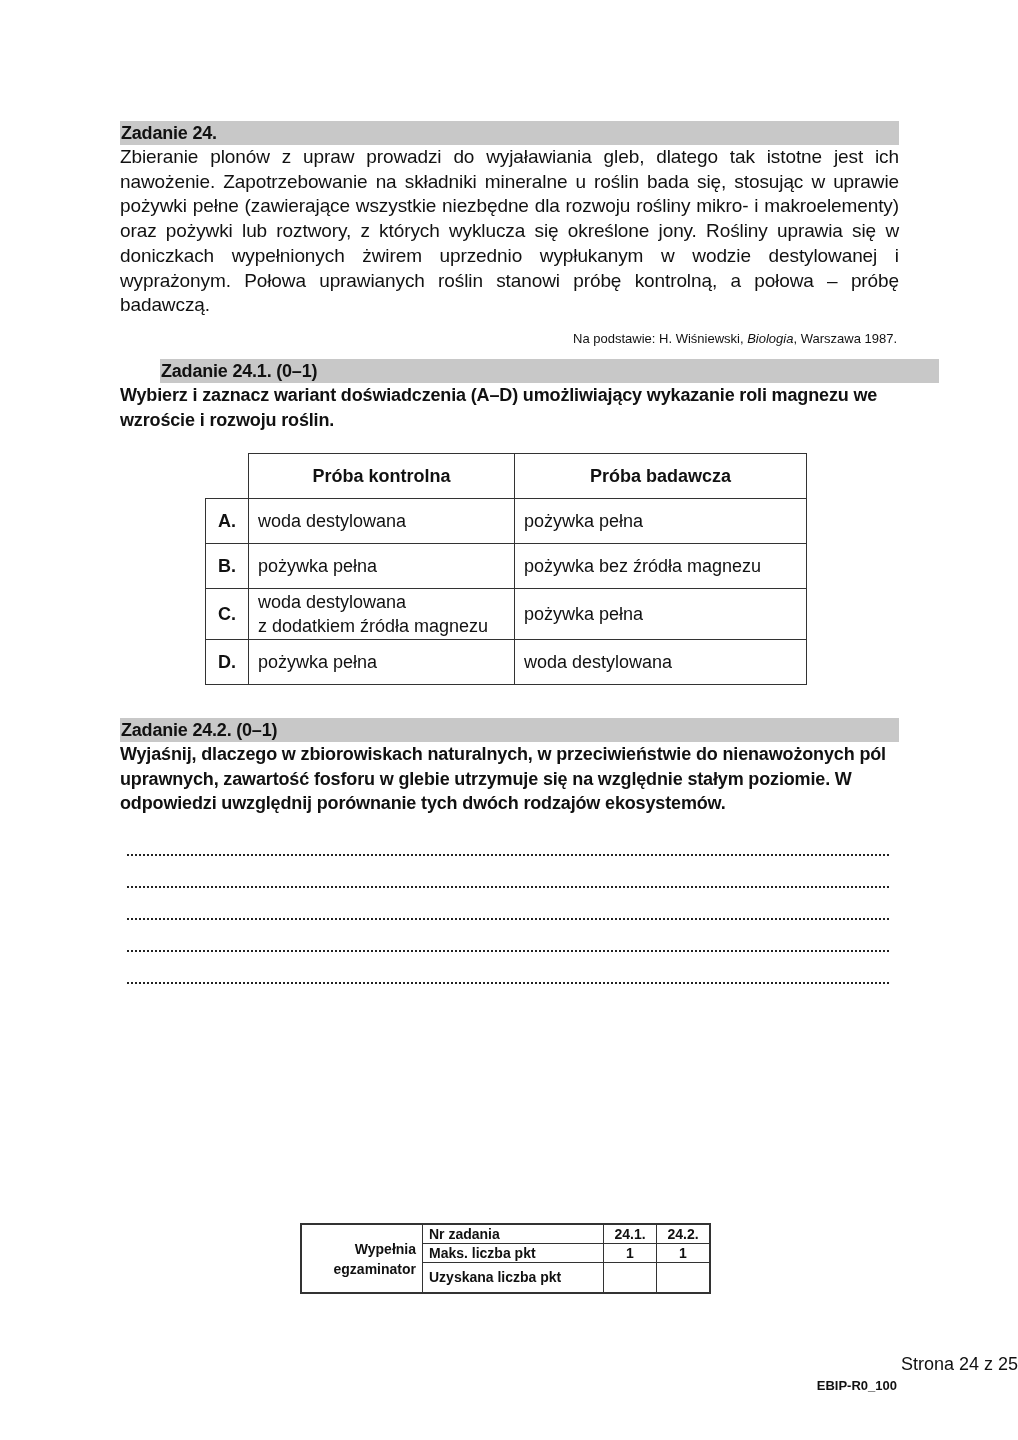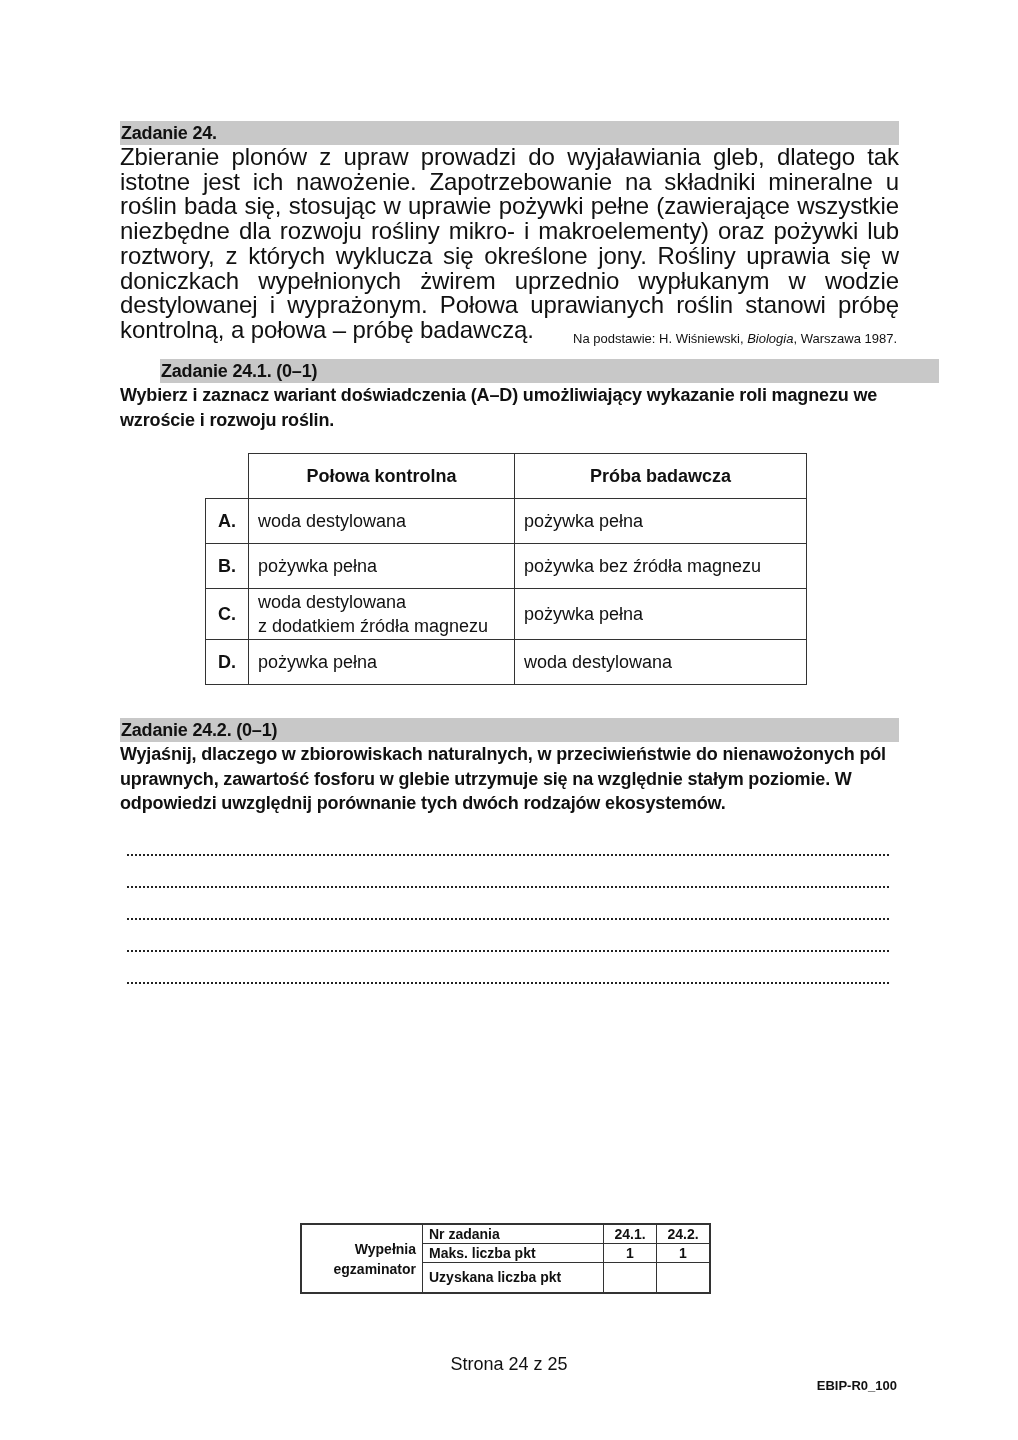--- a/index.html
+++ b/index.html
@@ -10,21 +10,21 @@
   .page-content { position: absolute; left: 120px; width: 779px; top: 0; }
 
   .task-header {
     position: absolute; left: 0; width: 779px; height: 24px;
     background: #c8c8c8; font-weight: bold; font-size: 18px;
     line-height: 24px; padding-left: 1px; box-sizing: border-box;
     letter-spacing: -0.2px;
   }
   .body-text {
     position: absolute; left: 0; width: 779px;
-    font-size: 24px; line-height: 24.7px; text-align: justify;
+    font-size: 19px; line-height: 24.7px; text-align: justify;
     letter-spacing: -0.1px;
   }
   .body-text.last { text-align-last: left; }
   .source {
     position: absolute; right: 2px; font-size: 13px; line-height: 16px;
   }
   .source i { font-style: italic; }
   .instruction {
     position: absolute; left: 0; width: 779px;
     font-size: 18px; font-weight: bold; line-height: 24.5px;
@@ -58,21 +58,21 @@
   }
   table.scoring td { border: 1.2px solid #333; padding: 0 6px; height: 18px; line-height: 17px; }
   table.scoring td.label-cell { width: 108px; text-align: right; line-height: 20px; border-right: 1.2px solid #333; }
   table.scoring td.rowlabel { width: 168px; border-radius: 8px; }
   table.scoring td.num { width: 44px; text-align: center; padding: 0 4px; }
   table.scoring tr.tall td { height: 29px; }
   table.scoring { outline: 1.5px solid #333; }
 
   .page-number {
     position: absolute; left: 0; width: 1018px; top: 1354px;
-    text-align: center; font-size: 18px;
+    text-align: right; font-size: 18px;
   }
   .page-number span { position: relative; left: 0; }
   .doc-code {
     position: absolute; right: 121px; top: 1378px;
     font-size: 13px; font-weight: bold;
   }
 </style>
 </head>
 <body>
 
@@ -88,21 +88,21 @@
   <div class="instruction" style="top:383px;">Wybierz i zaznacz wariant doświadczenia (A–D) umożliwiający wykazanie roli magnezu we wzroście i rozwoju roślin.</div>
 
   <div class="task-header" style="top:718px;">Zadanie 24.2. (0–1)</div>
   <div class="instruction" style="top:742px;">Wyjaśnij, dlaczego w zbiorowiskach naturalnych, w przeciwieństwie do nienawożonych pól uprawnych, zawartość fosforu w glebie utrzymuje się na względnie stałym poziomie. W odpowiedzi uwzględnij porównanie tych dwóch rodzajów ekosystemów.</div>
 </div>
 
 <table class="variants">
   <tbody>
       <tr>
     <th class="empty"></th>
-    <th class="col1">Połowa kontrolna</th>
+    <th class="col1">Próba kontrolna</th>
     <th class="col2">Próba badawcza</th>
   </tr>
   <tr class="r">
     <td class="letter">A.</td>
     <td class="col1">woda destylowana</td>
     <td class="col2">pożywka pełna</td>
   </tr>
   <tr class="r">
     <td class="letter">B.</td>
     <td class="col1">pożywka pełna</td>

